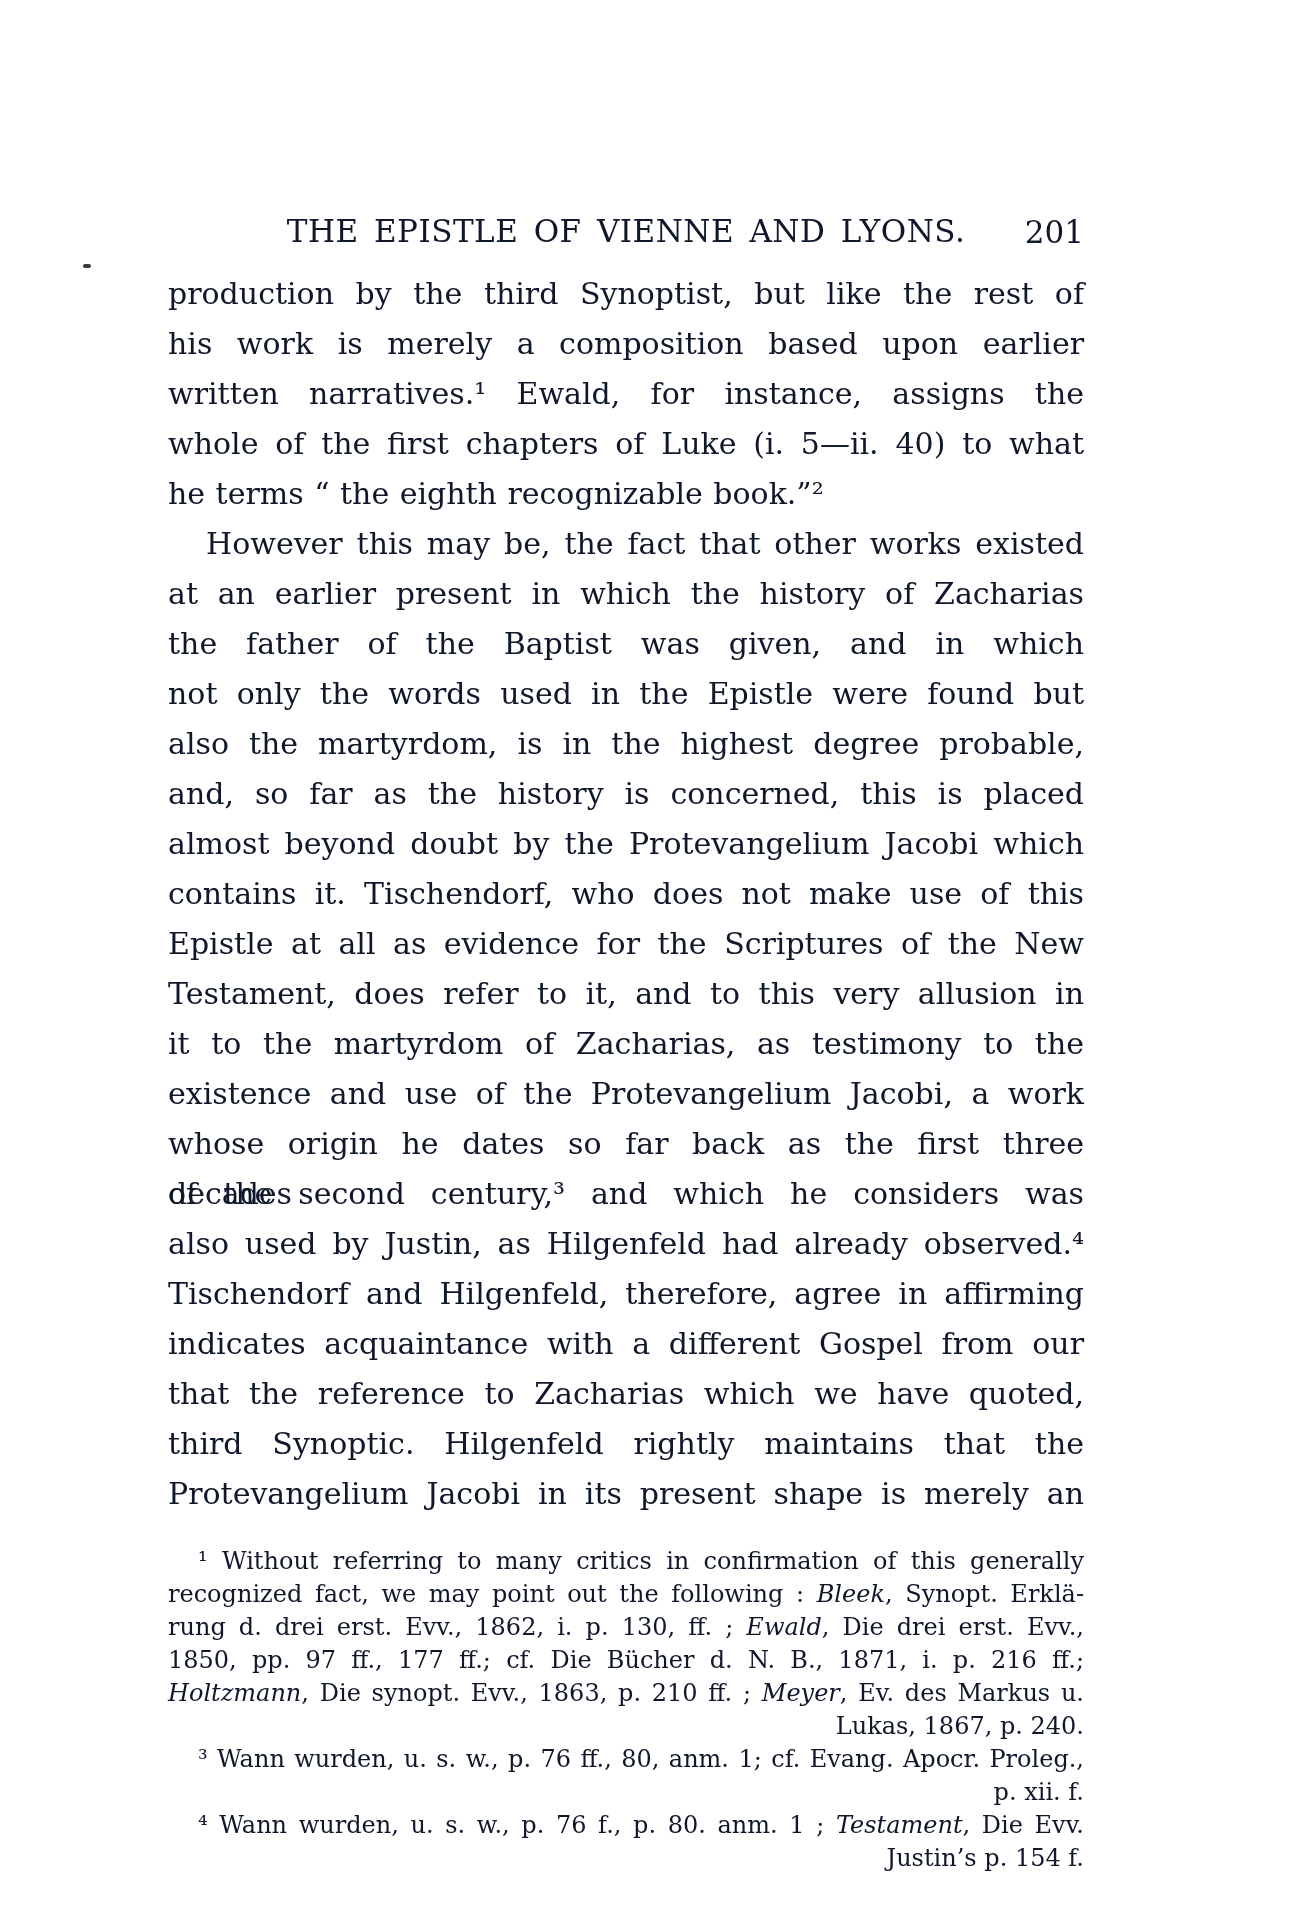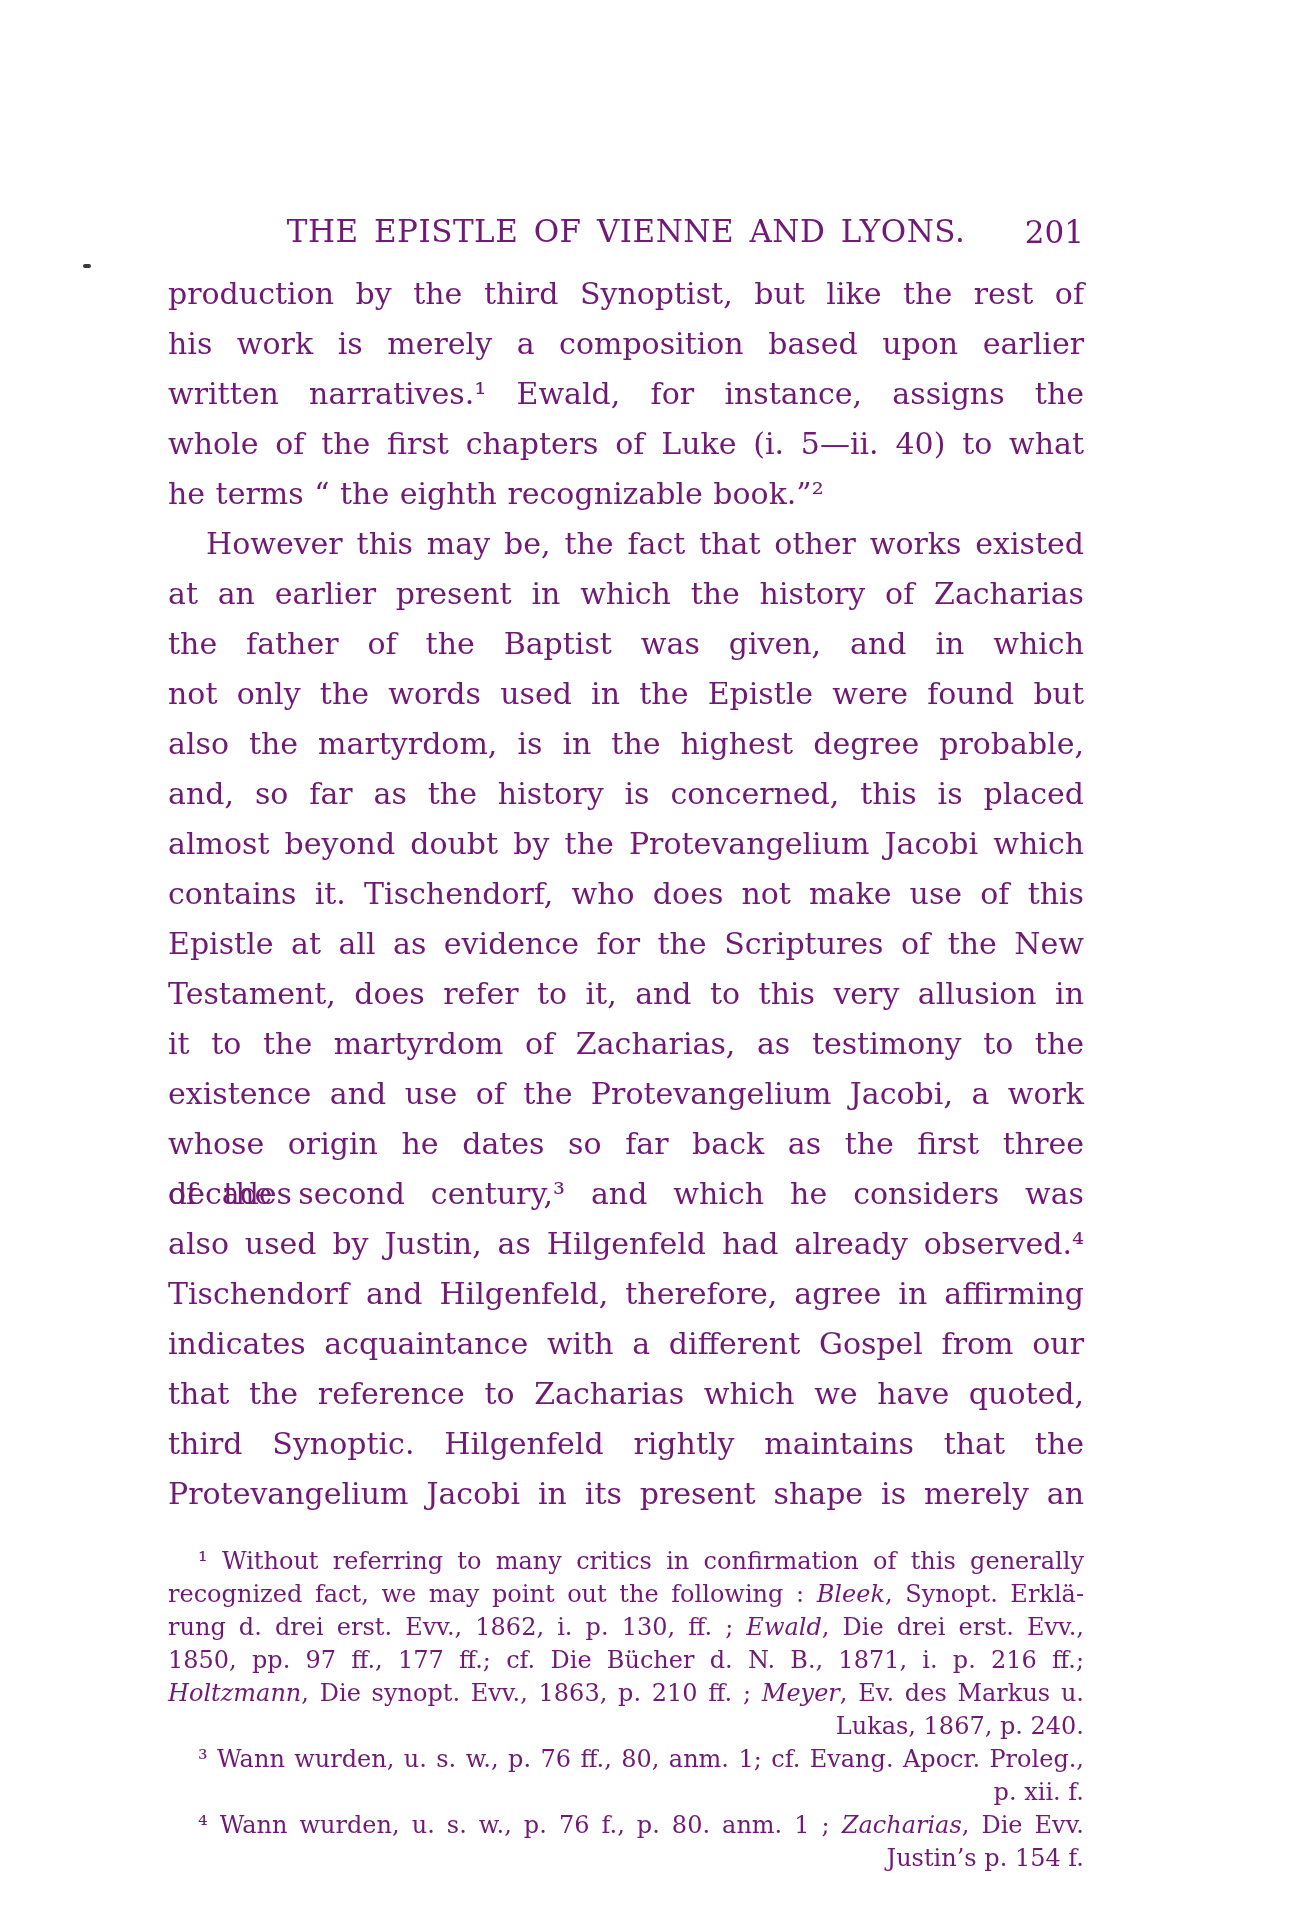--- a/index.html
+++ b/index.html
@@ -73,21 +73,21 @@
     top: 264px;
     width: 8px;
     height: 4px;
     background: #3a3a3a;
     border-radius: 2px;
   }
 </style>
 </head>
 <body>
 
-<div class="page" style="background: rgb(255, 255, 255); color: #701a75;">
+<div class="page" style="background: rgb(255, 255, 255); color: #0f172a;">
   <div class="speck"></div>
 
   <div class="runhead">
     <div class="runhead-title">THE EPISTLE OF VIENNE AND LYONS.</div>
     <div class="runhead-num">201</div>
   </div>
 
   <div class="body-text">
     <div>
         <div class="body-line just"><span>production by the third Synoptist, but like the rest of</span></div>
@@ -122,16 +122,16 @@
 
   <div class="footnotes">
       <div class="fn-line just ind"><span>¹ Without referring to many critics in confirmation of this generally</span></div>
       <div class="fn-line just"><span>recognized fact, we may point out the following : </span><span class="it">Bleek</span><span>, Synopt. Erklä-</span></div>
       <div class="fn-line just"><span>rung d. drei erst. Evv., 1862, i. p. 130, ff. ; </span><span class="it">Ewald</span><span>, Die drei erst. Evv.,</span></div>
       <div class="fn-line just"><span>1850, pp. 97 ff., 177 ff.; cf. Die Bücher d. N. B., 1871, i. p. 216 ff.;</span></div>
       <div class="fn-line just"><span class="it">Holtzmann</span><span>, Die synopt. Evv., 1863, p. 210 ff. ; </span><span class="it">Meyer</span><span>, Ev. des Markus u.</span></div>
       <div class="fn-line"><span>Lukas, 1867, p. 240.</span></div>
       <div class="fn-line just ind"><span>³ Wann wurden, u. s. w., p. 76 ff., 80, anm. 1; cf. Evang. Apocr. Proleg.,</span></div>
       <div class="fn-line"><span>p. xii. f.</span></div>
-      <div class="fn-line just ind"><span>⁴ Wann wurden, u. s. w., p. 76 f., p. 80. anm. 1 ; </span><span class="it">Zacharias</span><span>, Die Evv.</span></div>
+      <div class="fn-line just ind"><span>⁴ Wann wurden, u. s. w., p. 76 f., p. 80. anm. 1 ; </span><span class="it">Testament</span><span>, Die Evv.</span></div>
       <div class="fn-line"><span>Justin’s p. 154 f.</span></div>
     </div>
 </div>
 
 </body></html>

